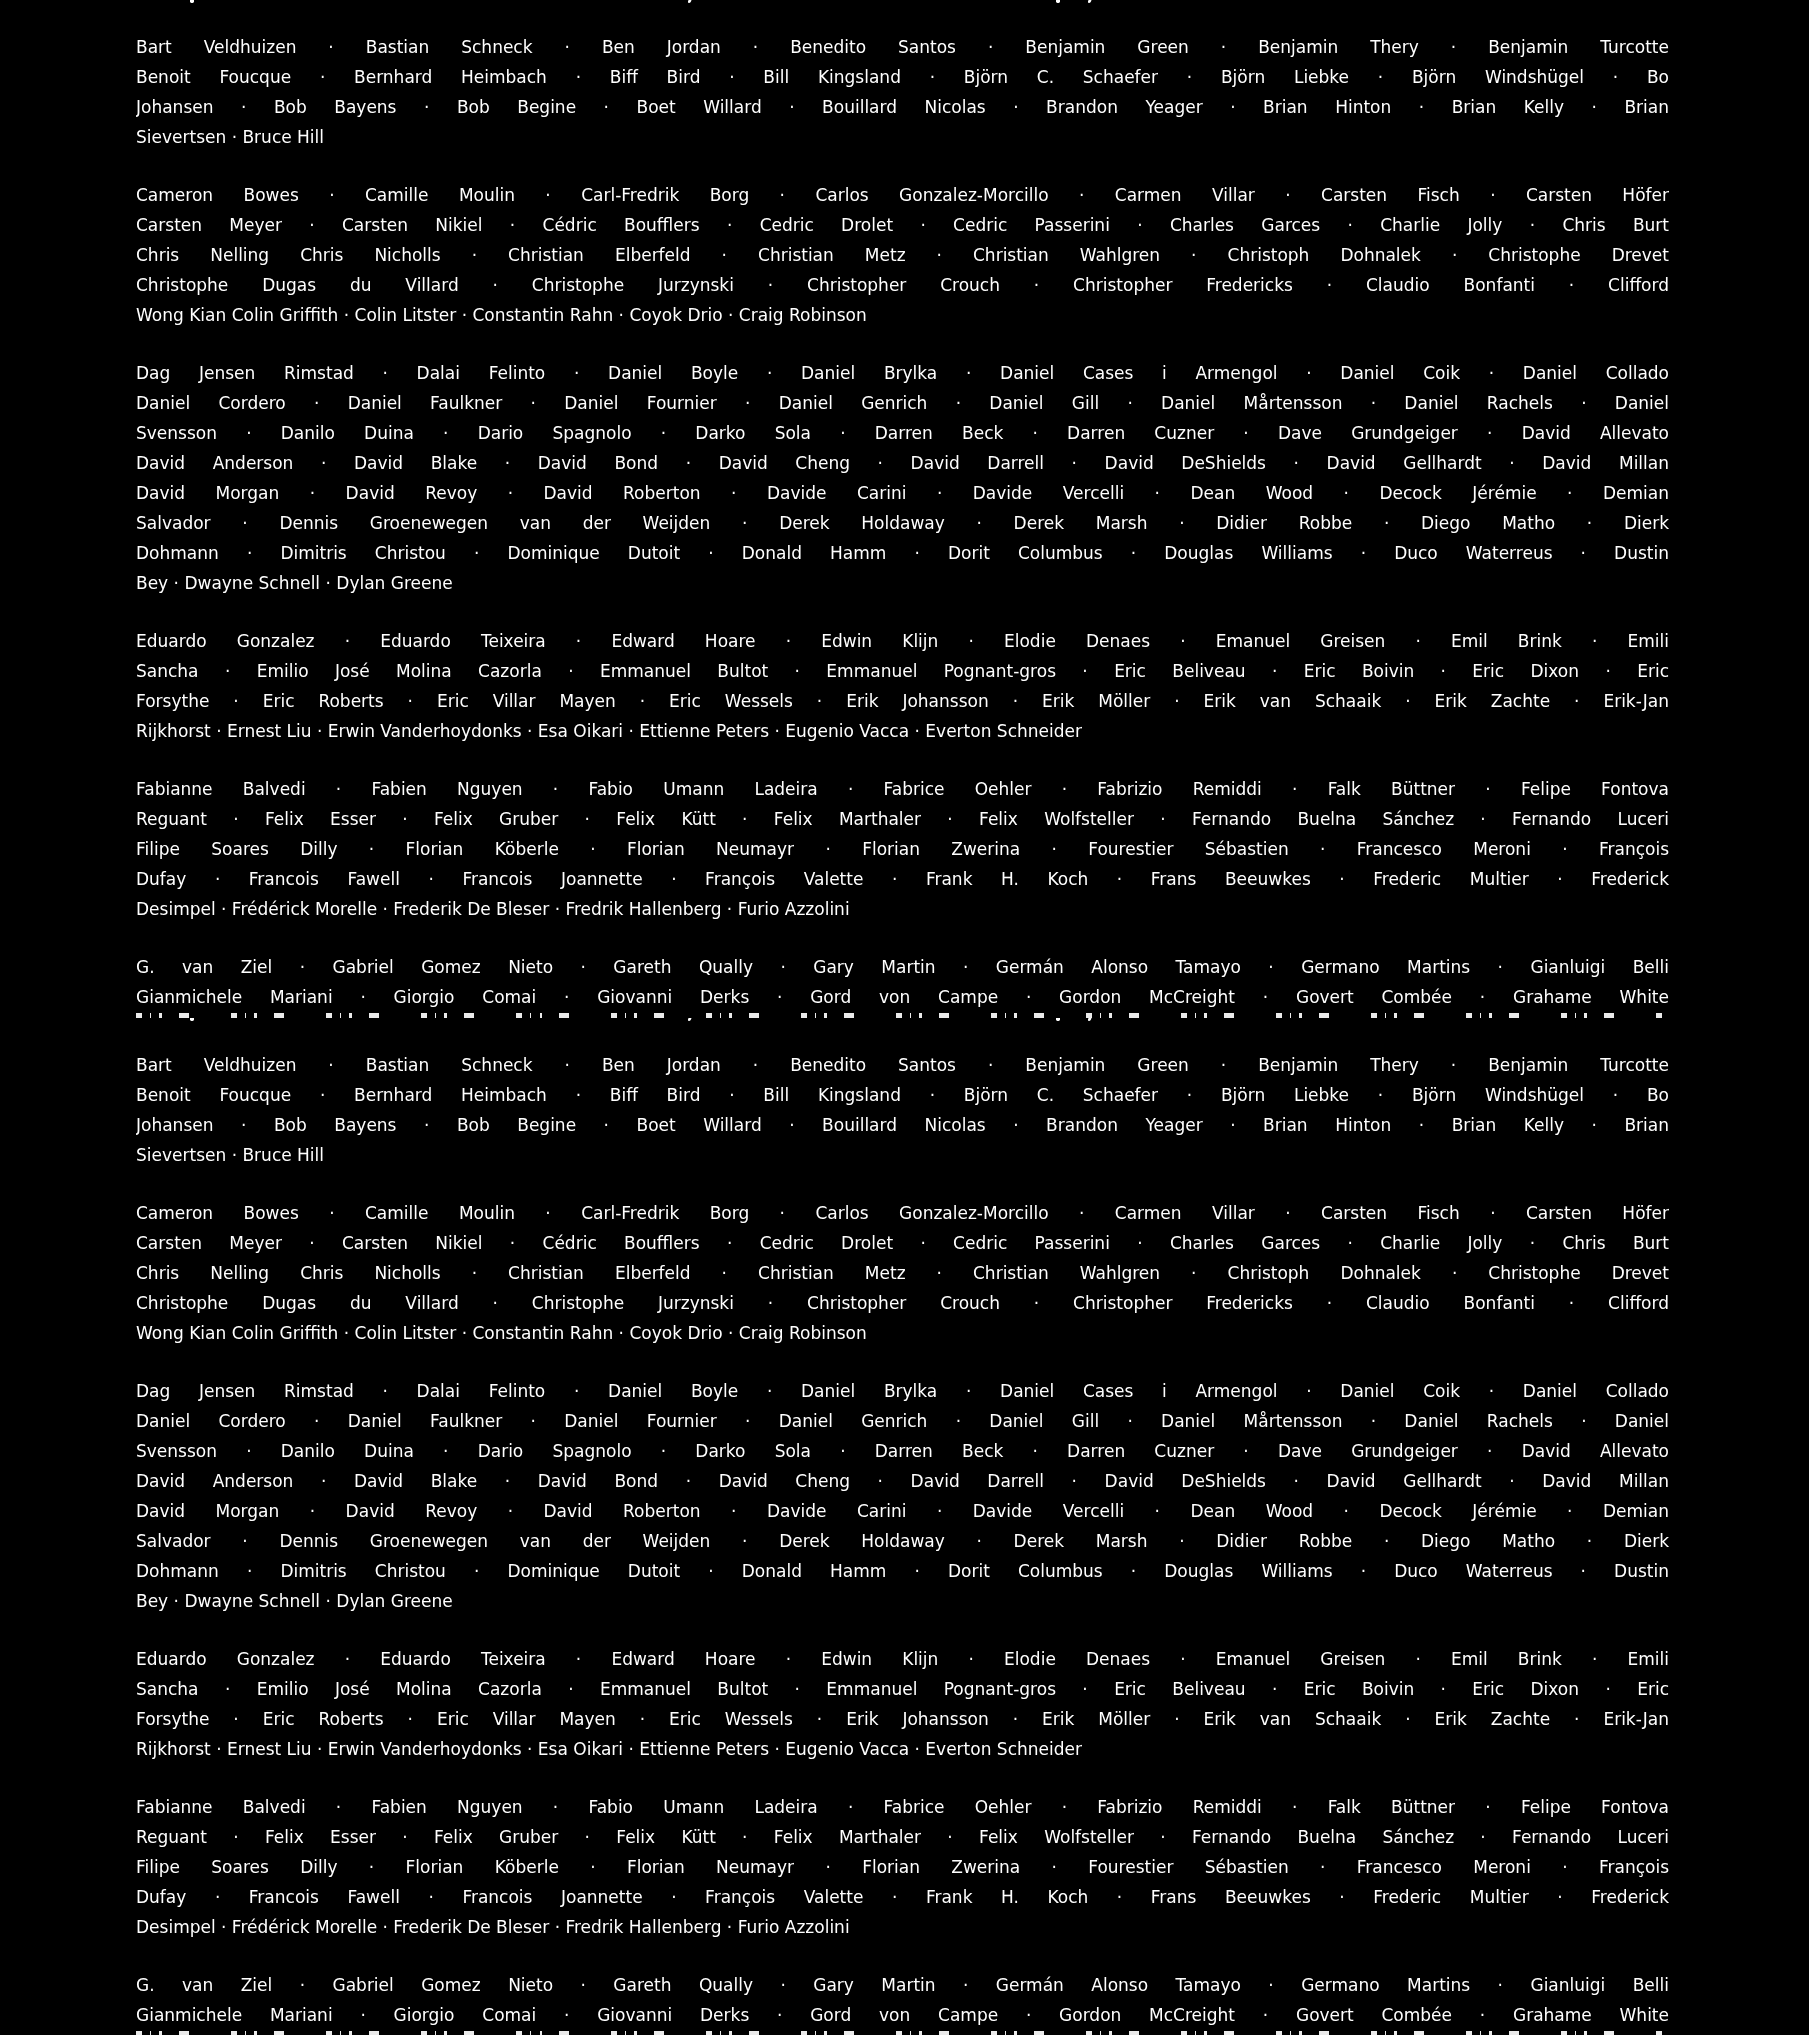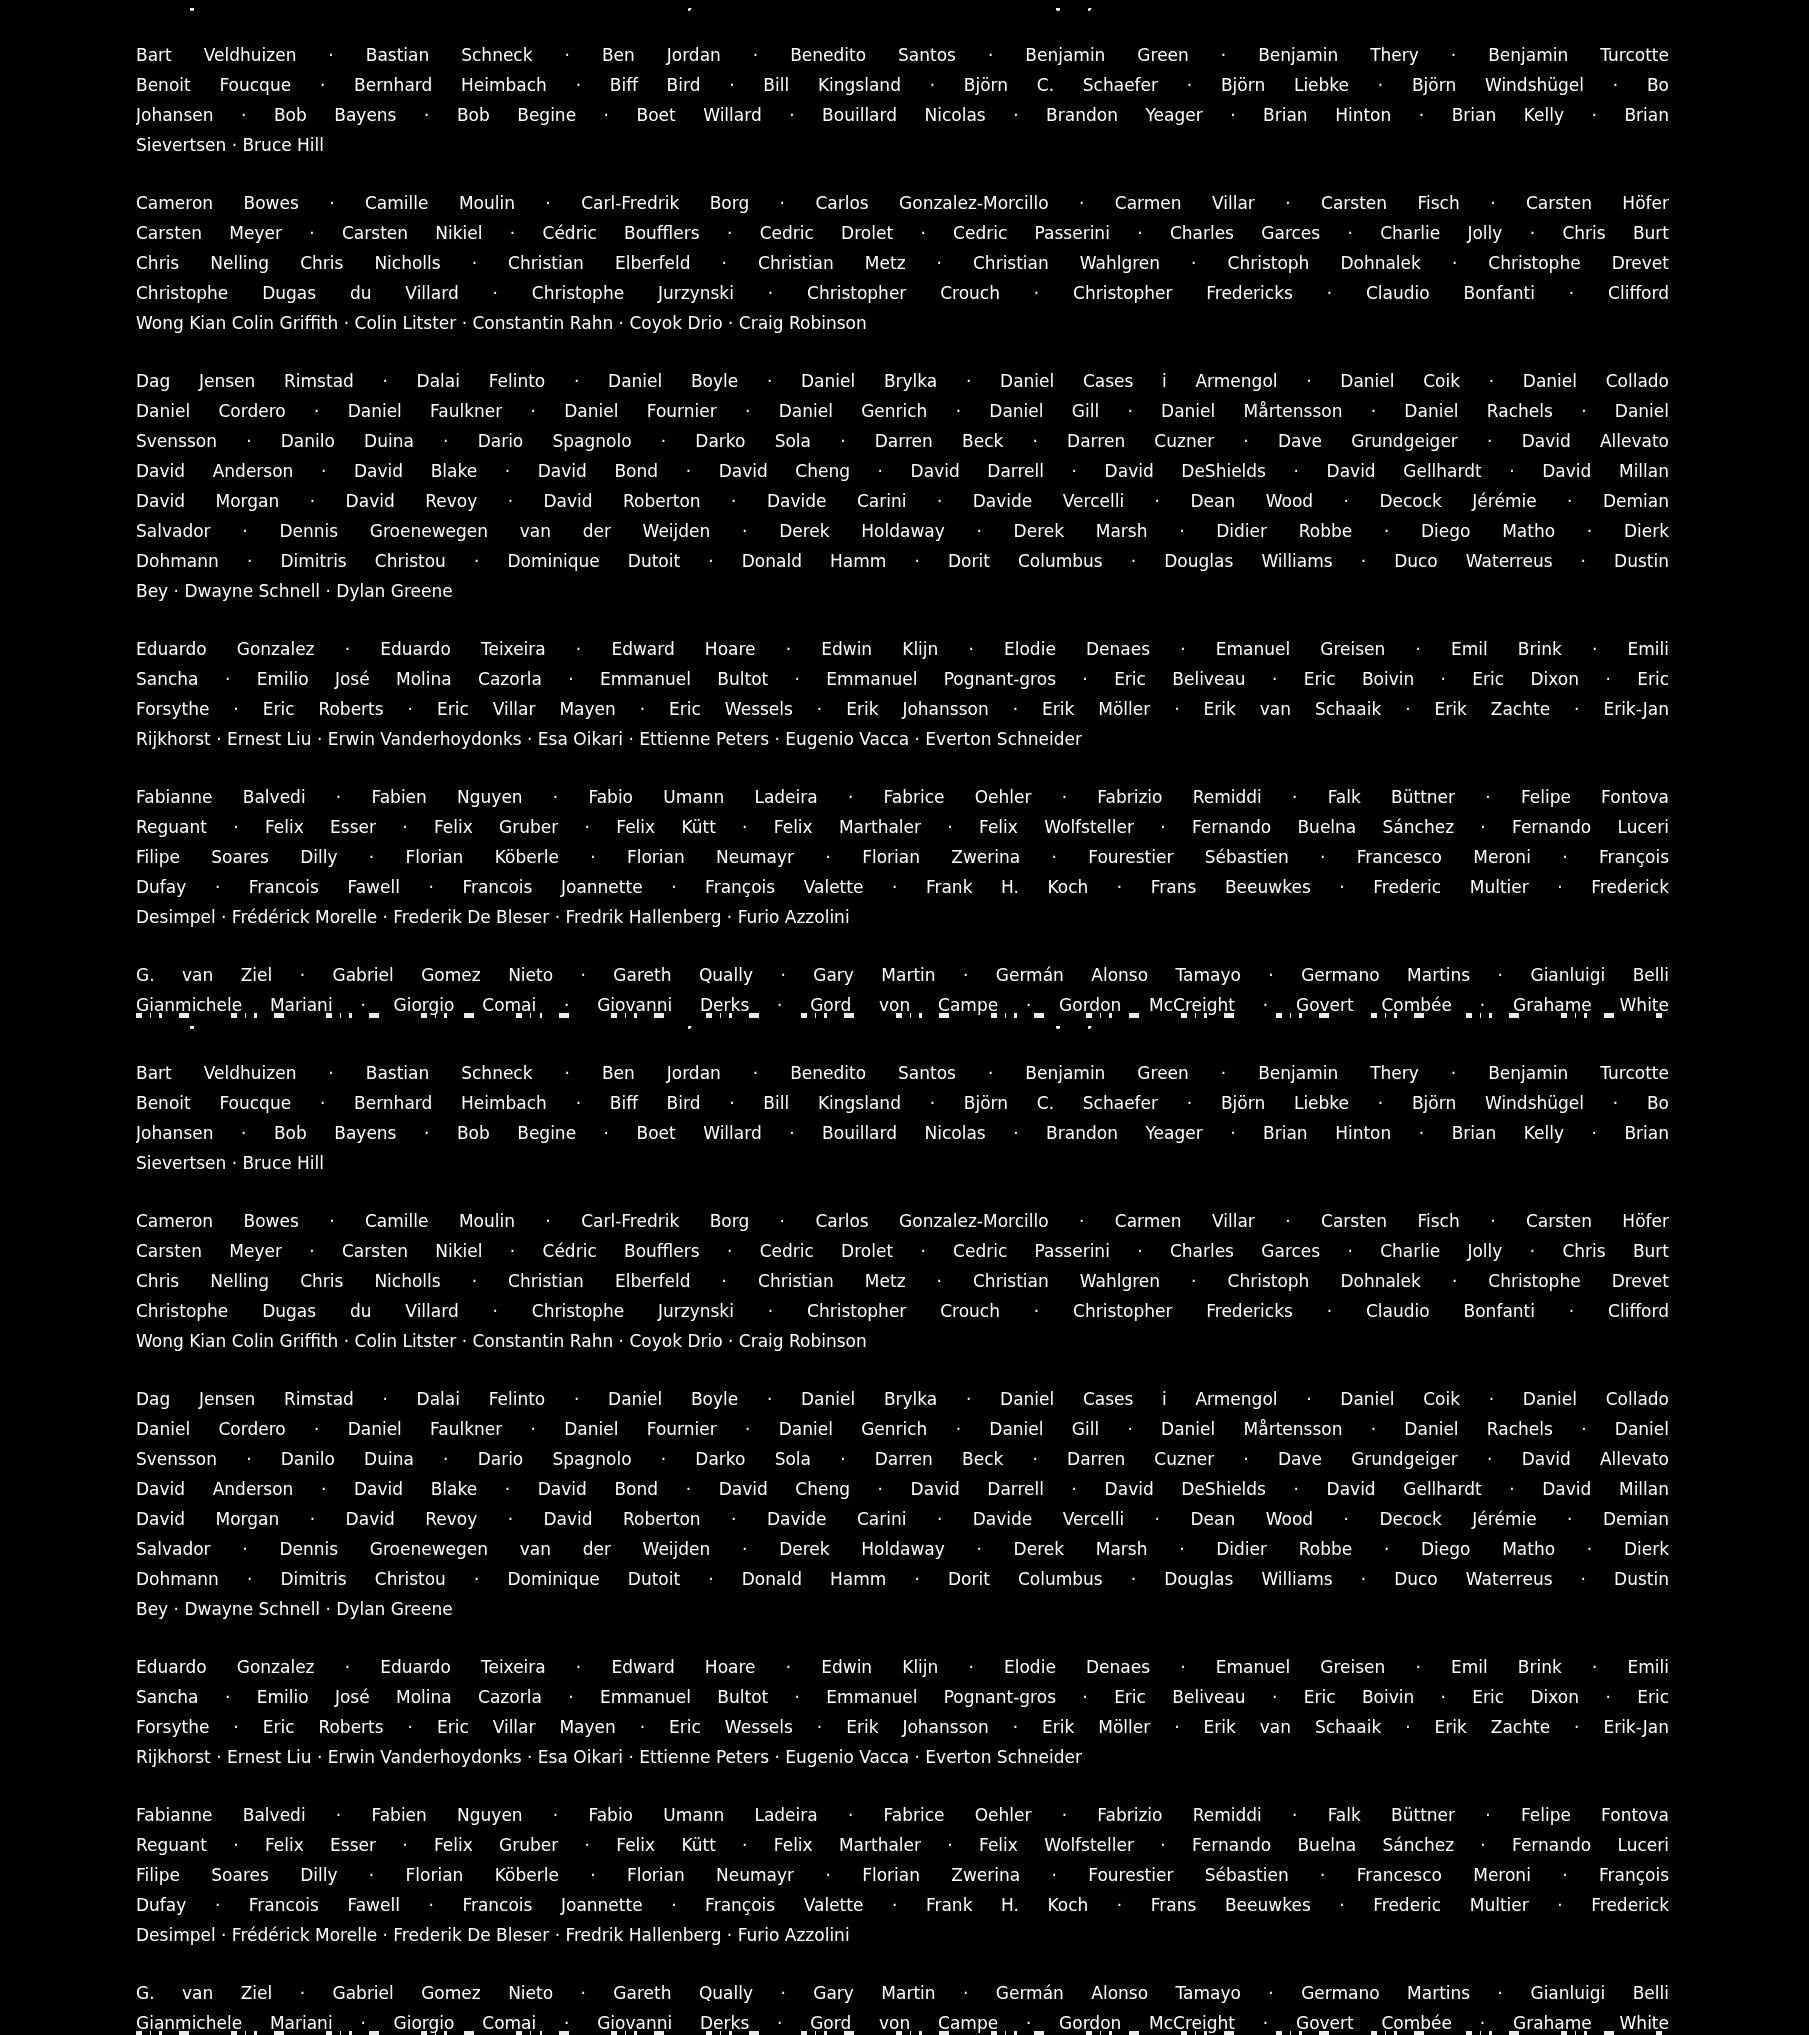--- a/index.html
+++ b/index.html
@@ -14,21 +14,21 @@
     font-family: "DejaVu Sans", "Liberation Sans", sans-serif;
   }
   .tile {
     position: relative;
     width: 1809px;
     height: 1018px;
     overflow: hidden;
     background: #000000;
   }
   .content {
-    margin: 8px 136px;
+    margin: 0 136px;
     width: 1533px;
   }
   
   .specks {
     position: relative;
     height: 3.6px;
   }
   .speck {
     position: absolute;
     top: 0;

